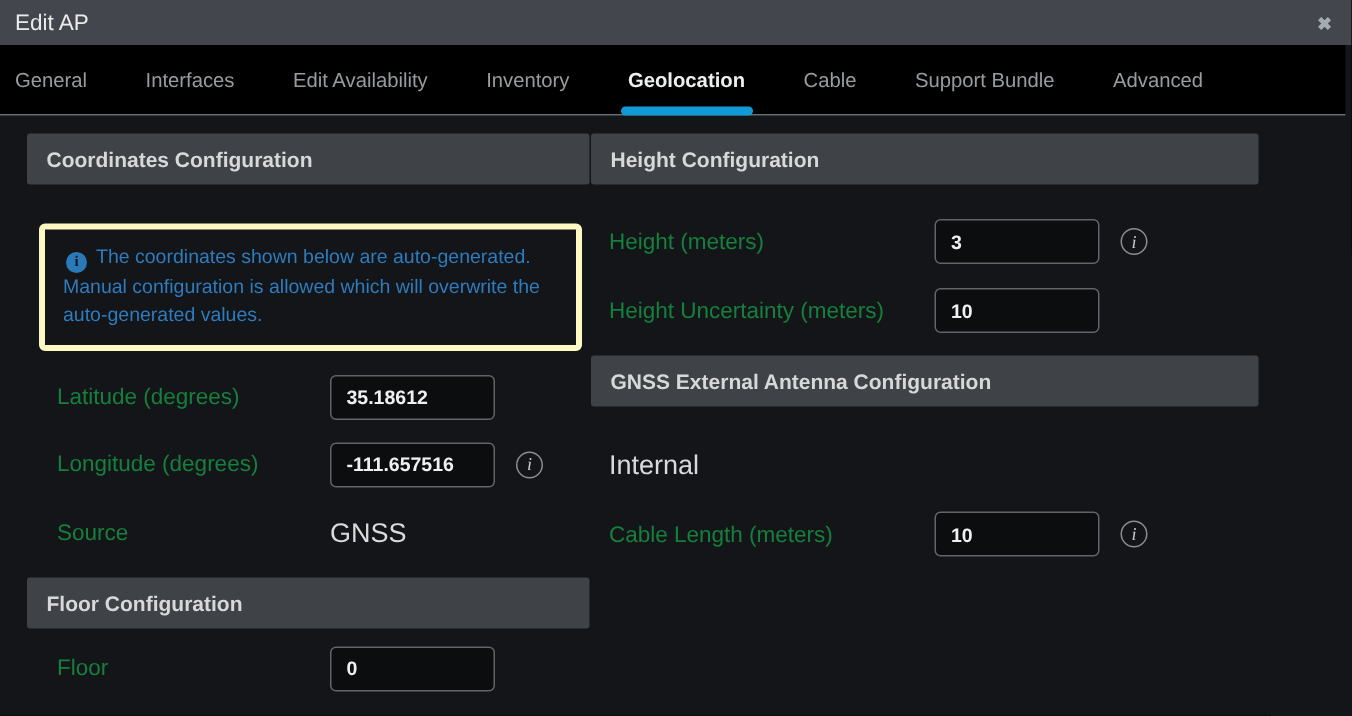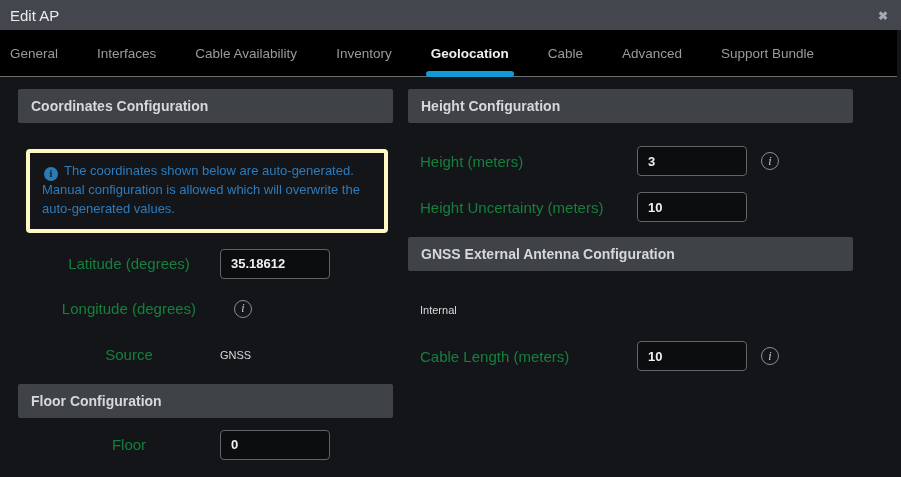--- a/index.html
+++ b/index.html
@@ -32,21 +32,21 @@
     color: #989b9e; font-size: 13.5px; cursor: pointer; white-space: nowrap;
   }
   .tab.active { color: #edeff0; font-weight: bold; }
   .tab .underline {
     display: none; position: absolute; left: -5px; right: -5px; bottom: -1px;
     height: 6px; border-radius: 3px; background: #129ad6;
   }
   .tab.active .underline { display: block; }
 
   
-  .content { flex: 1; display: flex; gap: 15px; padding: 12px 48px 0 18px; }
+  .content { flex: 1; display: flex; gap: 1px; padding: 12px 48px 0 18px; }
   .col-left  { flex: 0 0 375px; width: 375px; }
   .col-right { flex: 0 0 445px; width: 445px; }
 
   .section-header {
     height: 34px; line-height: 34px; background: #3f4247; border-radius: 2px;
     color: #d6d8d9; font-size: 14px; font-weight: bold; padding-left: 13px;
   }
 
   
   .info-note {
@@ -57,24 +57,24 @@
     display: inline-flex; align-items: center; justify-content: center;
     width: 14px; height: 14px; border-radius: 50%; background: #2a7ab8;
     color: #10181f; font-size: 10px; font-weight: bold;
     font-family: "Liberation Serif", serif; vertical-align: -2px; margin: 0 6px 0 2px;
   }
 
   
   .row { display: flex; align-items: center; height: 30px; }
   .col-left  .row { padding-left: 20px; }
   .col-right .row { padding-left: 12px; }
-  .col-left  .row .label { flex: 0 0 182px; text-align: center; }
+  .col-left  .row .label { flex: 0 0 182px; }
   .col-right .row .label { flex: 0 0 217px; }
   .label { color: #15803d; font-size: 15px; }
-  .static-value { color: #d8dadb; font-size: 11px; }
+  .static-value { color: #d8dadb; font-size: 18px; }
 
   .field-input {
     width: 110px; height: 30px; background: #0c0d0f;
     border: 1px solid #61656a; border-radius: 4px;
     color: #eef0f1; font-size: 13px; font-weight: bold;
     padding: 0 10px; font-family: "Liberation Sans", sans-serif; outline: none;
   }
 
   .info-circle {
     display: inline-flex; align-items: center; justify-content: center;
@@ -106,57 +106,58 @@
   </div>
 
   <div class="tabbar">
     <div class="tab">
         <span>General</span>
       </div>
     <div class="tab">
         <span>Interfaces</span>
       </div>
     <div class="tab">
-        <span>Cable Availability</span>
+        <span>Edit Availability</span>
       </div>
     <div class="tab">
         <span>Inventory</span>
       </div>
     <div class="tab active">
         <span>Geolocation</span>
         <span class="underline"></span>
       </div>
     <div class="tab">
         <span>Cable</span>
       </div>
     <div class="tab">
+        <span>Support Bundle</span>
+      </div>
+    <div class="tab">
         <span>Advanced</span>
-      </div>
-    <div class="tab">
-        <span>Support Bundle</span>
       </div>
   </div>
 
   <div class="content">
 
     <div class="col-left">
 
       <div class="section-header">Coordinates Configuration</div>
 
       <div class="info-note">
         <span class="note-ico">i</span><span>The coordinates shown below are auto-generated. Manual configuration is allowed which will overwrite the auto-generated values.</span>
       </div>
 
       <div class="row mt-note-lat">
         <span class="label">Latitude (degrees)</span>
         <input class="field-input" type="text" value="35.18612" style="">
       </div>
 
       <div class="row mt-15">
         <span class="label">Longitude (degrees)</span>
+        <input class="field-input" type="text" value="-111.657516" style="">
         <span class="info-circle">i</span>
       </div>
 
       <div class="row mt-16">
         <span class="label">Source</span>
         <span class="static-value">GNSS</span>
       </div>
 
       <div class="section-header mt-hdr-floor">Floor Configuration</div>
 

